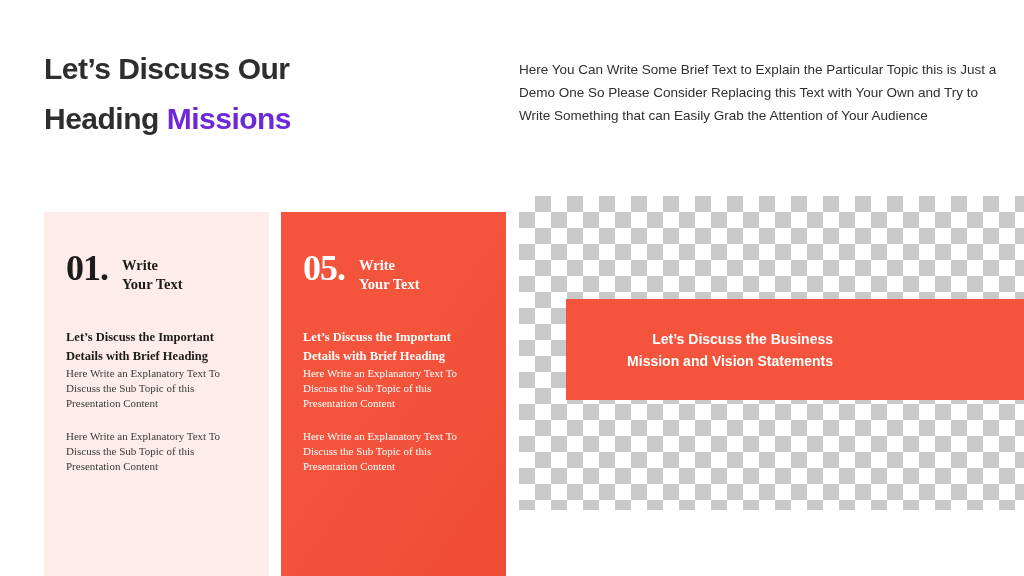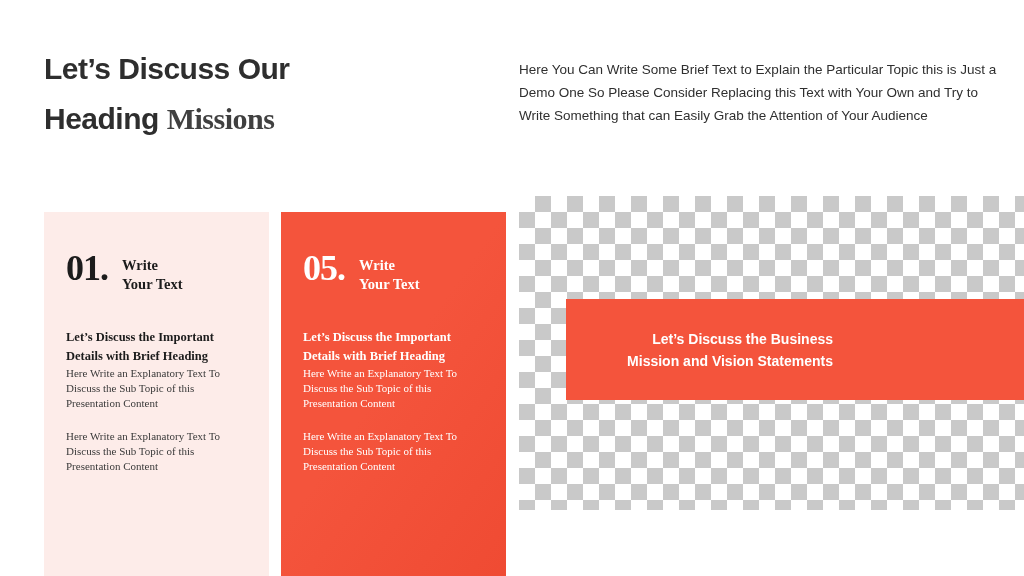--- a/index.html
+++ b/index.html
@@ -31,22 +31,21 @@
     width: 460px;
   }
   .heading-line {
     font-size: 30px;
     line-height: 50px;
     font-weight: bold;
     letter-spacing: -0.5px;
     color: #2e2e2e;
   }
   .heading-accent {
-    color: #404040;
-    font-family: Liberation Serif, serif;
+    color: #6d28d9;
   }
 
   
   .intro {
     position: absolute;
     left: 519px;
     top: 58px;
     width: 480px;
     font-size: 13.5px;
     line-height: 23px;

